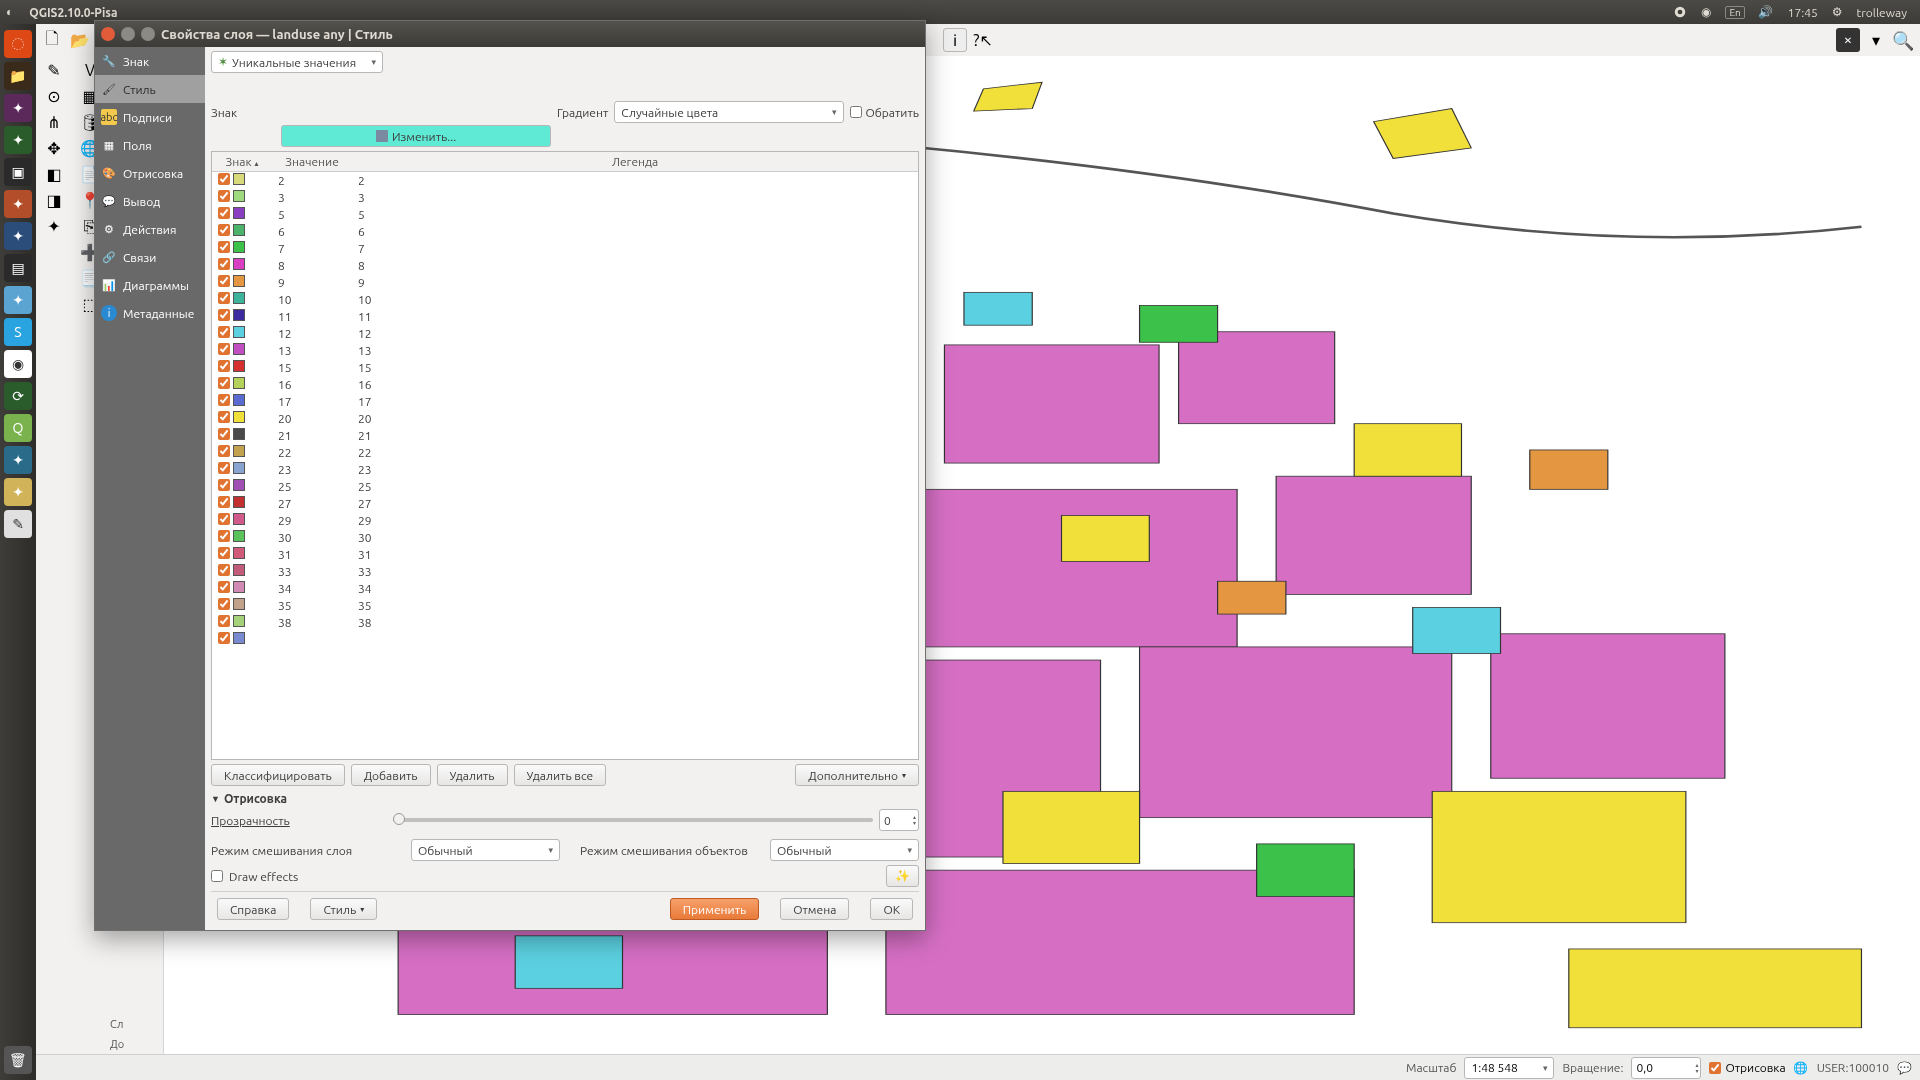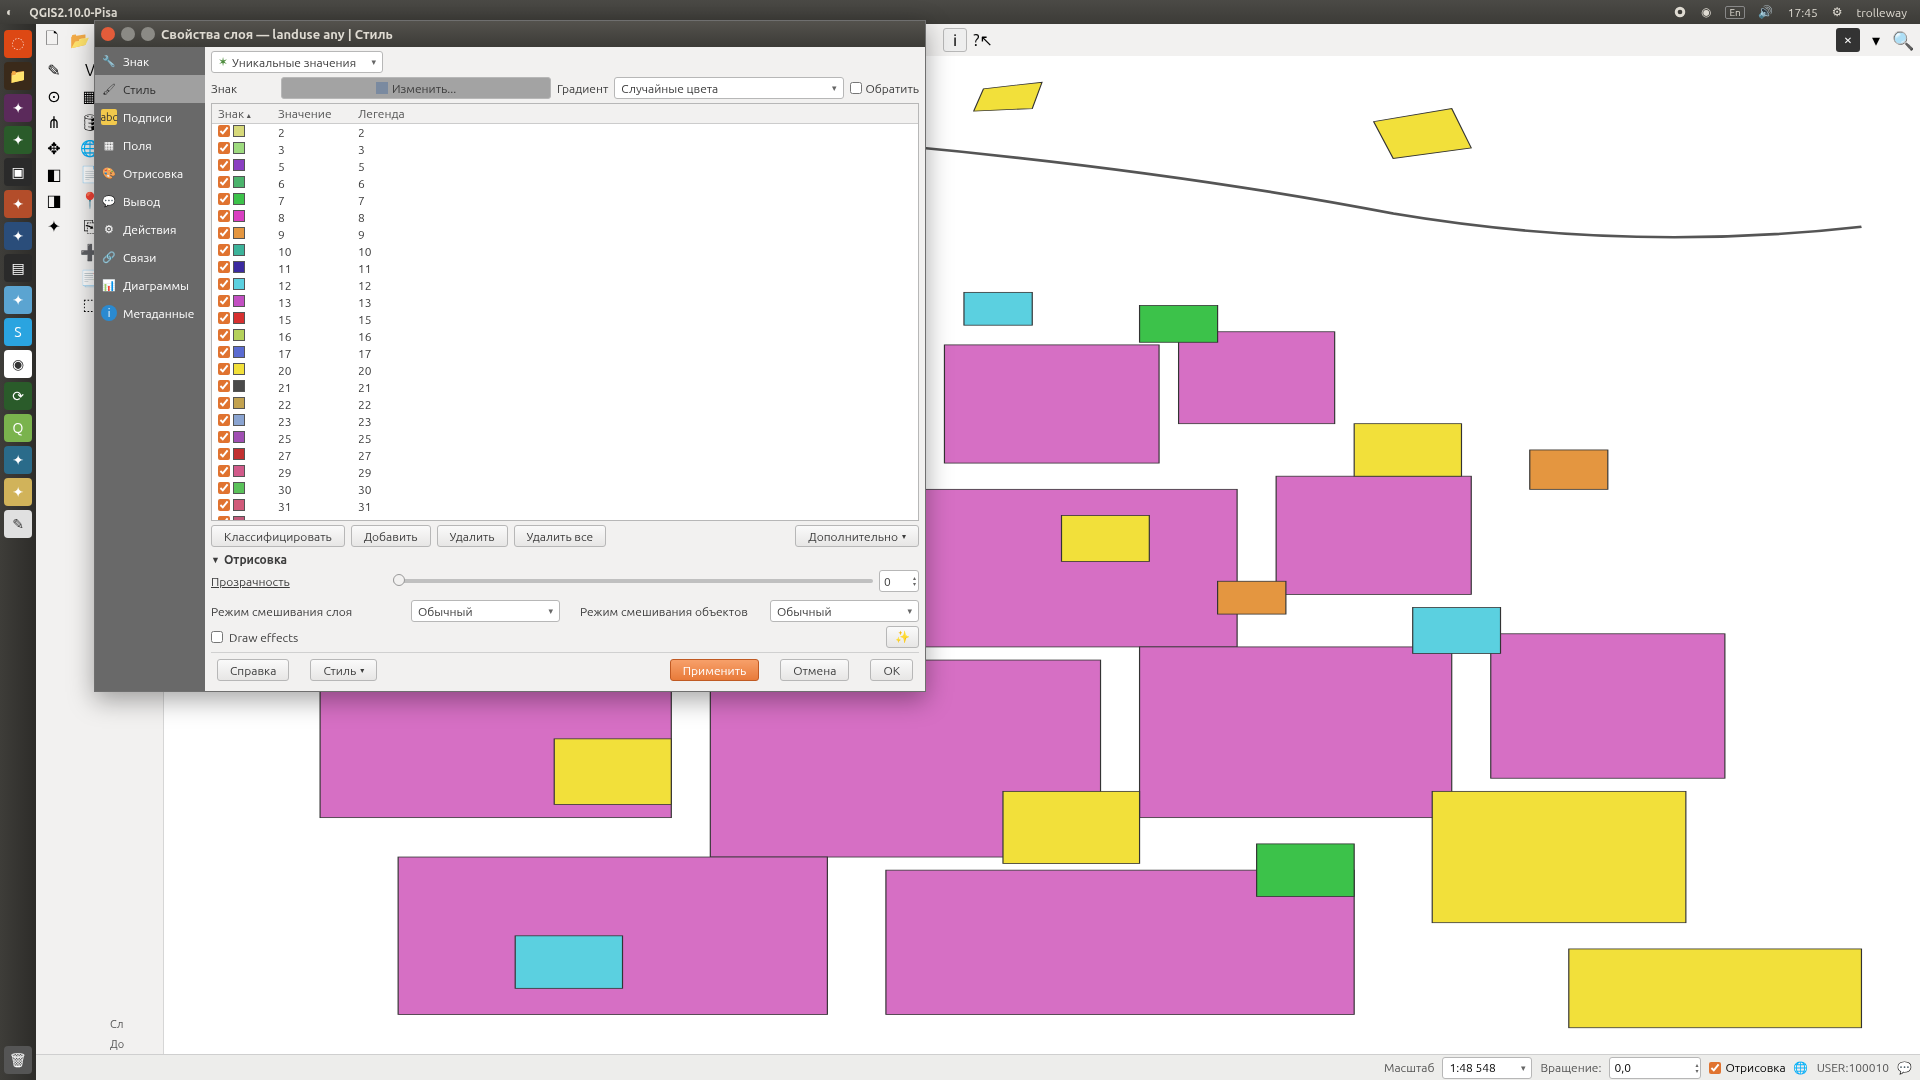--- a/index.html
+++ b/index.html
@@ -28,21 +28,21 @@
 .qgis-toolcol .vbtn { width: 24px; height: 24px; display:flex;align-items:center;justify-content:center;}
 .map-canvas { flex: 1; background: #fff; position: relative; overflow: hidden; }
 .map-canvas svg { width: 100%; height: 100%; }
 
 
 .statusbar { height: 26px; background: #ededeb; border-top: 1px solid #cfcfcf; display: flex; align-items: center; font-size: 12px; padding: 0 8px; gap: 8px; }
 .statusbar .lbl { color: #555; text-align: center; }
 .statusbar .chk { display: flex; align-items: center; gap: 4px; }
 
 
-.dialog { position: absolute; top: 20px; left: 94px; width: 832px; height: 672px; background: #f2f1f0; border: 1px solid #6f6f6f; box-shadow: 0 8px 24px rgba(0,0,0,0.35); display:flex; flex-direction:column; }
+.dialog { position: absolute; top: 20px; left: 94px; width: 832px; height: 911px; background: #f2f1f0; border: 1px solid #6f6f6f; box-shadow: 0 8px 24px rgba(0,0,0,0.35); display:flex; flex-direction:column; }
 .dlg-titlebar { height: 26px; background: linear-gradient(#54524d,#3c3b37); display: flex; align-items: center; padding: 0 6px; color: #dfdbd2; font-size: 13px; font-weight: bold; }
 .dlg-titlebar .winbtn { width: 14px; height:14px; border-radius: 50%; margin-right: 6px; }
 .dlg-titlebar .close { background: #e35c3a; }
 .dlg-titlebar .min { background: #8b8a85; }
 .dlg-titlebar .max { background: #8b8a85; }
 
 .dlg-body { flex: 1; display: flex; overflow: hidden; }
 .dlg-nav { width: 110px; background: #696969; display: flex; flex-direction: column; }
 .dlg-nav .navitem { height: 28px; display: flex; align-items: center; padding: 0 6px; font-size: 12px; color: #fff; gap: 6px; cursor: pointer; }
 .dlg-nav .navitem.active { background: #a0a0a0; color:#2b2b2b; }
@@ -52,26 +52,26 @@
 .row { display: flex; align-items: center; margin-bottom: 4px; gap: 6px; }
 .row .row-label { width: 64px; text-align: left; }
 .combo { flex: 1; height: 22px; border: 1px solid #b7b7b7; border-radius: 3px; background: #fff; display: flex; align-items: center; padding: 0 6px; font-size: 12px; position: relative; }
 .combo::after { content: "▾"; position: absolute; right: 6px; color: #666; font-size: 9px;}
 .combo.short { flex: none; width: 172px; }
 .btn { height: 22px; padding: 0 12px; border: 1px solid #b7b7b7; border-radius: 3px; background: linear-gradient(#fafafa,#e7e6e5); font-size: 12px; display: inline-flex; align-items: center; cursor: pointer; }
 .btn.small { padding: 0 8px; }
 .btn.primary { background: linear-gradient(#f7a06a,#e87b3a); border-color: #c05a23; color: #fff; }
 .eps { width: 22px; height: 22px; border:1px solid #b7b7b7; border-radius:3px; background:linear-gradient(#fafafa,#e7e6e5); display:flex;align-items:center;justify-content:center; font-style:italic;}
 
-.sym-preview { width: 270px; height: 22px; border:1px solid #b7b7b7; border-radius:3px; background:#a3a3a3;display:flex;align-items:center;justify-content:center;gap:4px;}
+.sym-preview { width: 270px; height: 22px; border:1px solid #b7b7b7; border-radius:3px; background:#5eead4;display:flex;align-items:center;justify-content:center;gap:4px;margin-top:48px;}
 .sym-preview .sq { width: 12px; height:12px; background:#7a8aa0;}
 
 .classes { flex:1; border:1px solid #b7b7b7; background:#fff; overflow:auto; }
 .classes table { width: 100%; border-collapse: collapse; font-size:12px; }
-.classes th { text-align: left; padding: 3px 6px; background: #f2f1f0; border-bottom:1px solid #ccc; font-weight:normal; color:#555; position:sticky; top:0;}
+.classes th { text-align: center; padding: 3px 6px; background: #f2f1f0; border-bottom:1px solid #ccc; font-weight:normal; color:#555; position:sticky; top:0;}
 .classes td { padding: 1px 6px; height: 17px;}
 .classes .chkc { width: 14px;}
 .classes .sw { width:12px;height:12px; display:inline-block;}
 
 .below-classes { display:flex; align-items:center; gap:6px; margin-top:4px;}
 .disclosure { display:flex;align-items:center;gap:4px;margin-top:6px; font-weight:bold; font-size:12px;}
 .disclosure .tri { font-size:9px; }
 
 .render-grid { display:grid; grid-template-columns: 180px 1fr 170px 1fr; gap:4px 20px; align-items:center; margin-top:4px;}
 .slider-track { height:4px; background:#c0c0c0; border-radius:2px; position:relative; flex:1;}
@@ -234,21 +234,21 @@
       </svg>
     </div>
   </div>
   <div class="statusbar">
     <div style="flex:1"></div>
     <span class="lbl">Масштаб</span>
     <div class="combo" style="flex:none;width:90px;">
         <span>1:48 548</span>
       </div>
     <span class="lbl">Вращение:</span>
-    <div class="spin" style="width:92px;">
+    <div class="spin" style="width:70px;">
         <span>0,0</span>
       </div>
     <label class="chk">
         <input type="checkbox" checked="" style="">
         <span>Отрисовка</span>
       </label>
     <span>🌐</span>
     <span class="lbl">USER:100010</span>
     <span>💬</span>
   </div>

